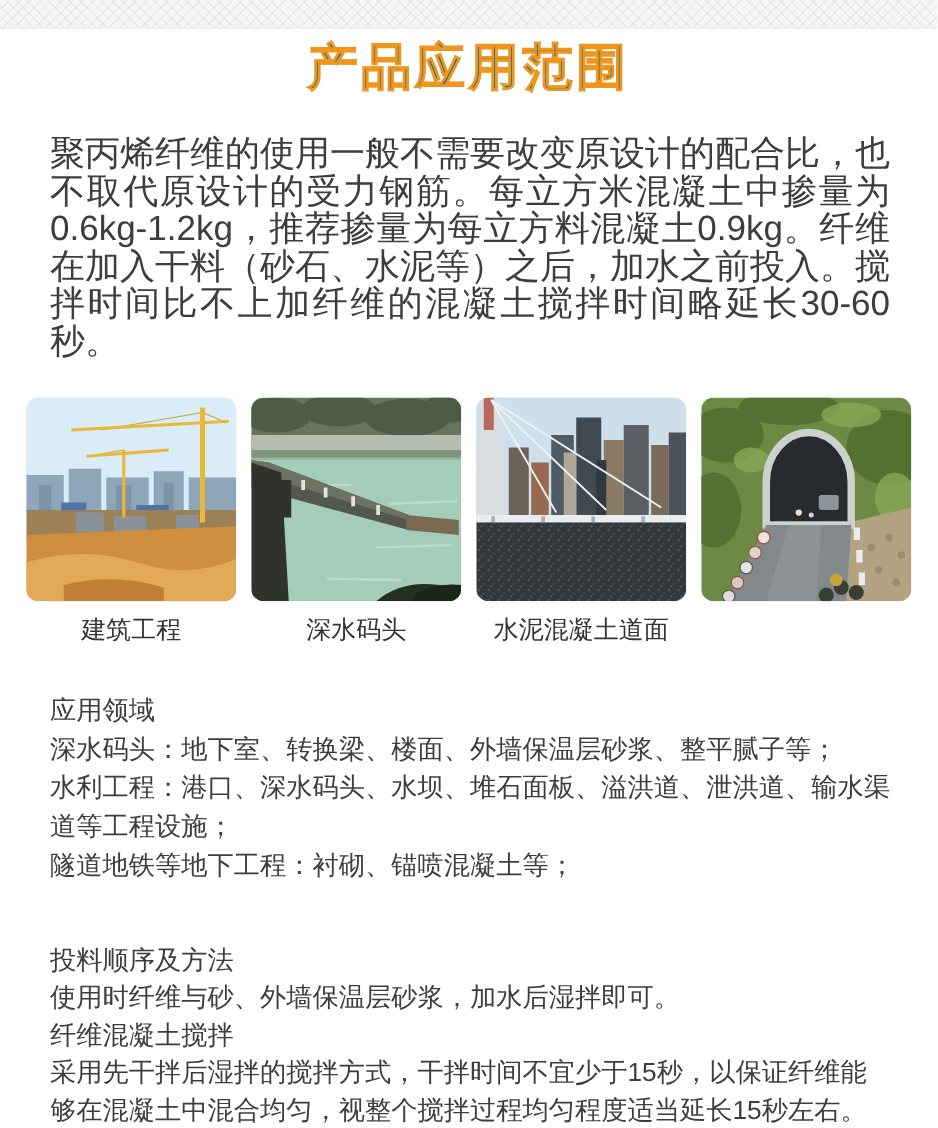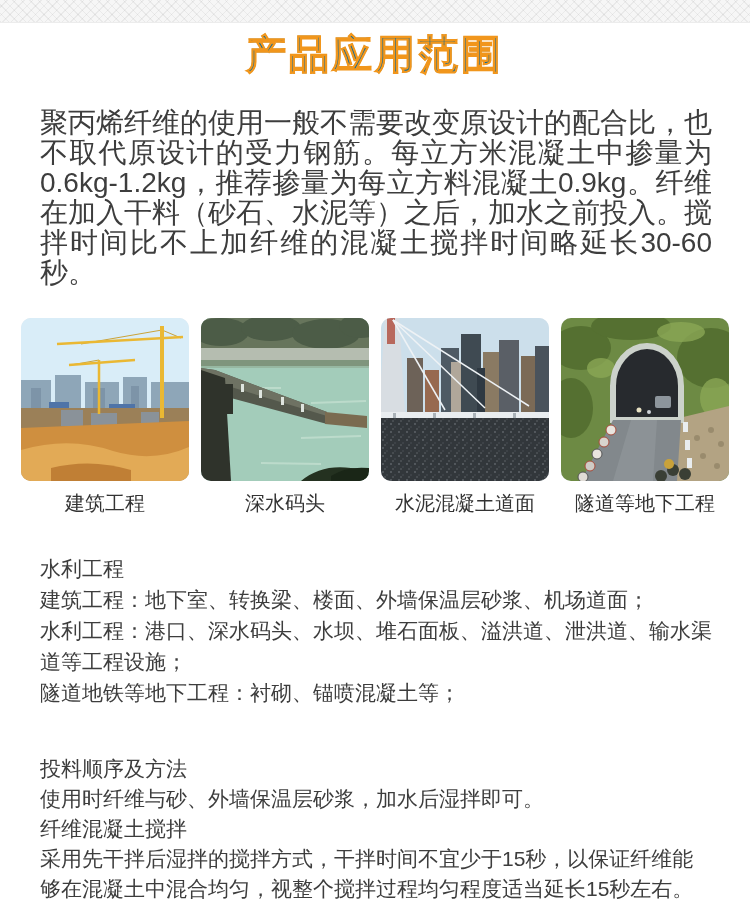--- a/index.html
+++ b/index.html
@@ -247,28 +247,27 @@
             <rect x="126" y="140" width="5" height="10"></rect>
           </g>
           <g fill="#3a3f35">
             <circle cx="112" cy="152" r="6"></circle>
               <circle cx="124" cy="156" r="6"></circle>
             <circle cx="100" cy="158" r="6"></circle>
           </g>
           <circle cx="108" cy="146" r="5" fill="#c9a23a"></circle>
         </svg>
       </div>
-      <figcaption>隧道等地下工程</figcaption>
     </figure>
 
   </div>
 
   <div class="section">
-    <div class="line">水利工程</div>
-    <div class="line">建筑工程：地下室、转换梁、楼面、外墙保温层砂浆、机场道面；</div>
+    <div class="line">应用领域</div>
+    <div class="line">深水码头：地下室、转换梁、楼面、外墙保温层砂浆、整平腻子等；</div>
     <div class="line">水利工程：港口、深水码头、水坝、堆石面板、溢洪道、泄洪道、输水渠道等工程设施；</div>
     <div class="line">隧道地铁等地下工程：衬砌、锚喷混凝土等；</div>
   </div>
 
   <div class="section notes">
     <div class="line">投料顺序及方法</div>
     <div class="line">使用时纤维与砂、外墙保温层砂浆，加水后湿拌即可。</div>
     <div class="line">纤维混凝土搅拌</div>
     <div class="line">采用先干拌后湿拌的搅拌方式，干拌时间不宜少于15秒，以保证纤维能够在混凝土中混合均匀，视整个搅拌过程均匀程度适当延长15秒左右。</div>
   </div>

